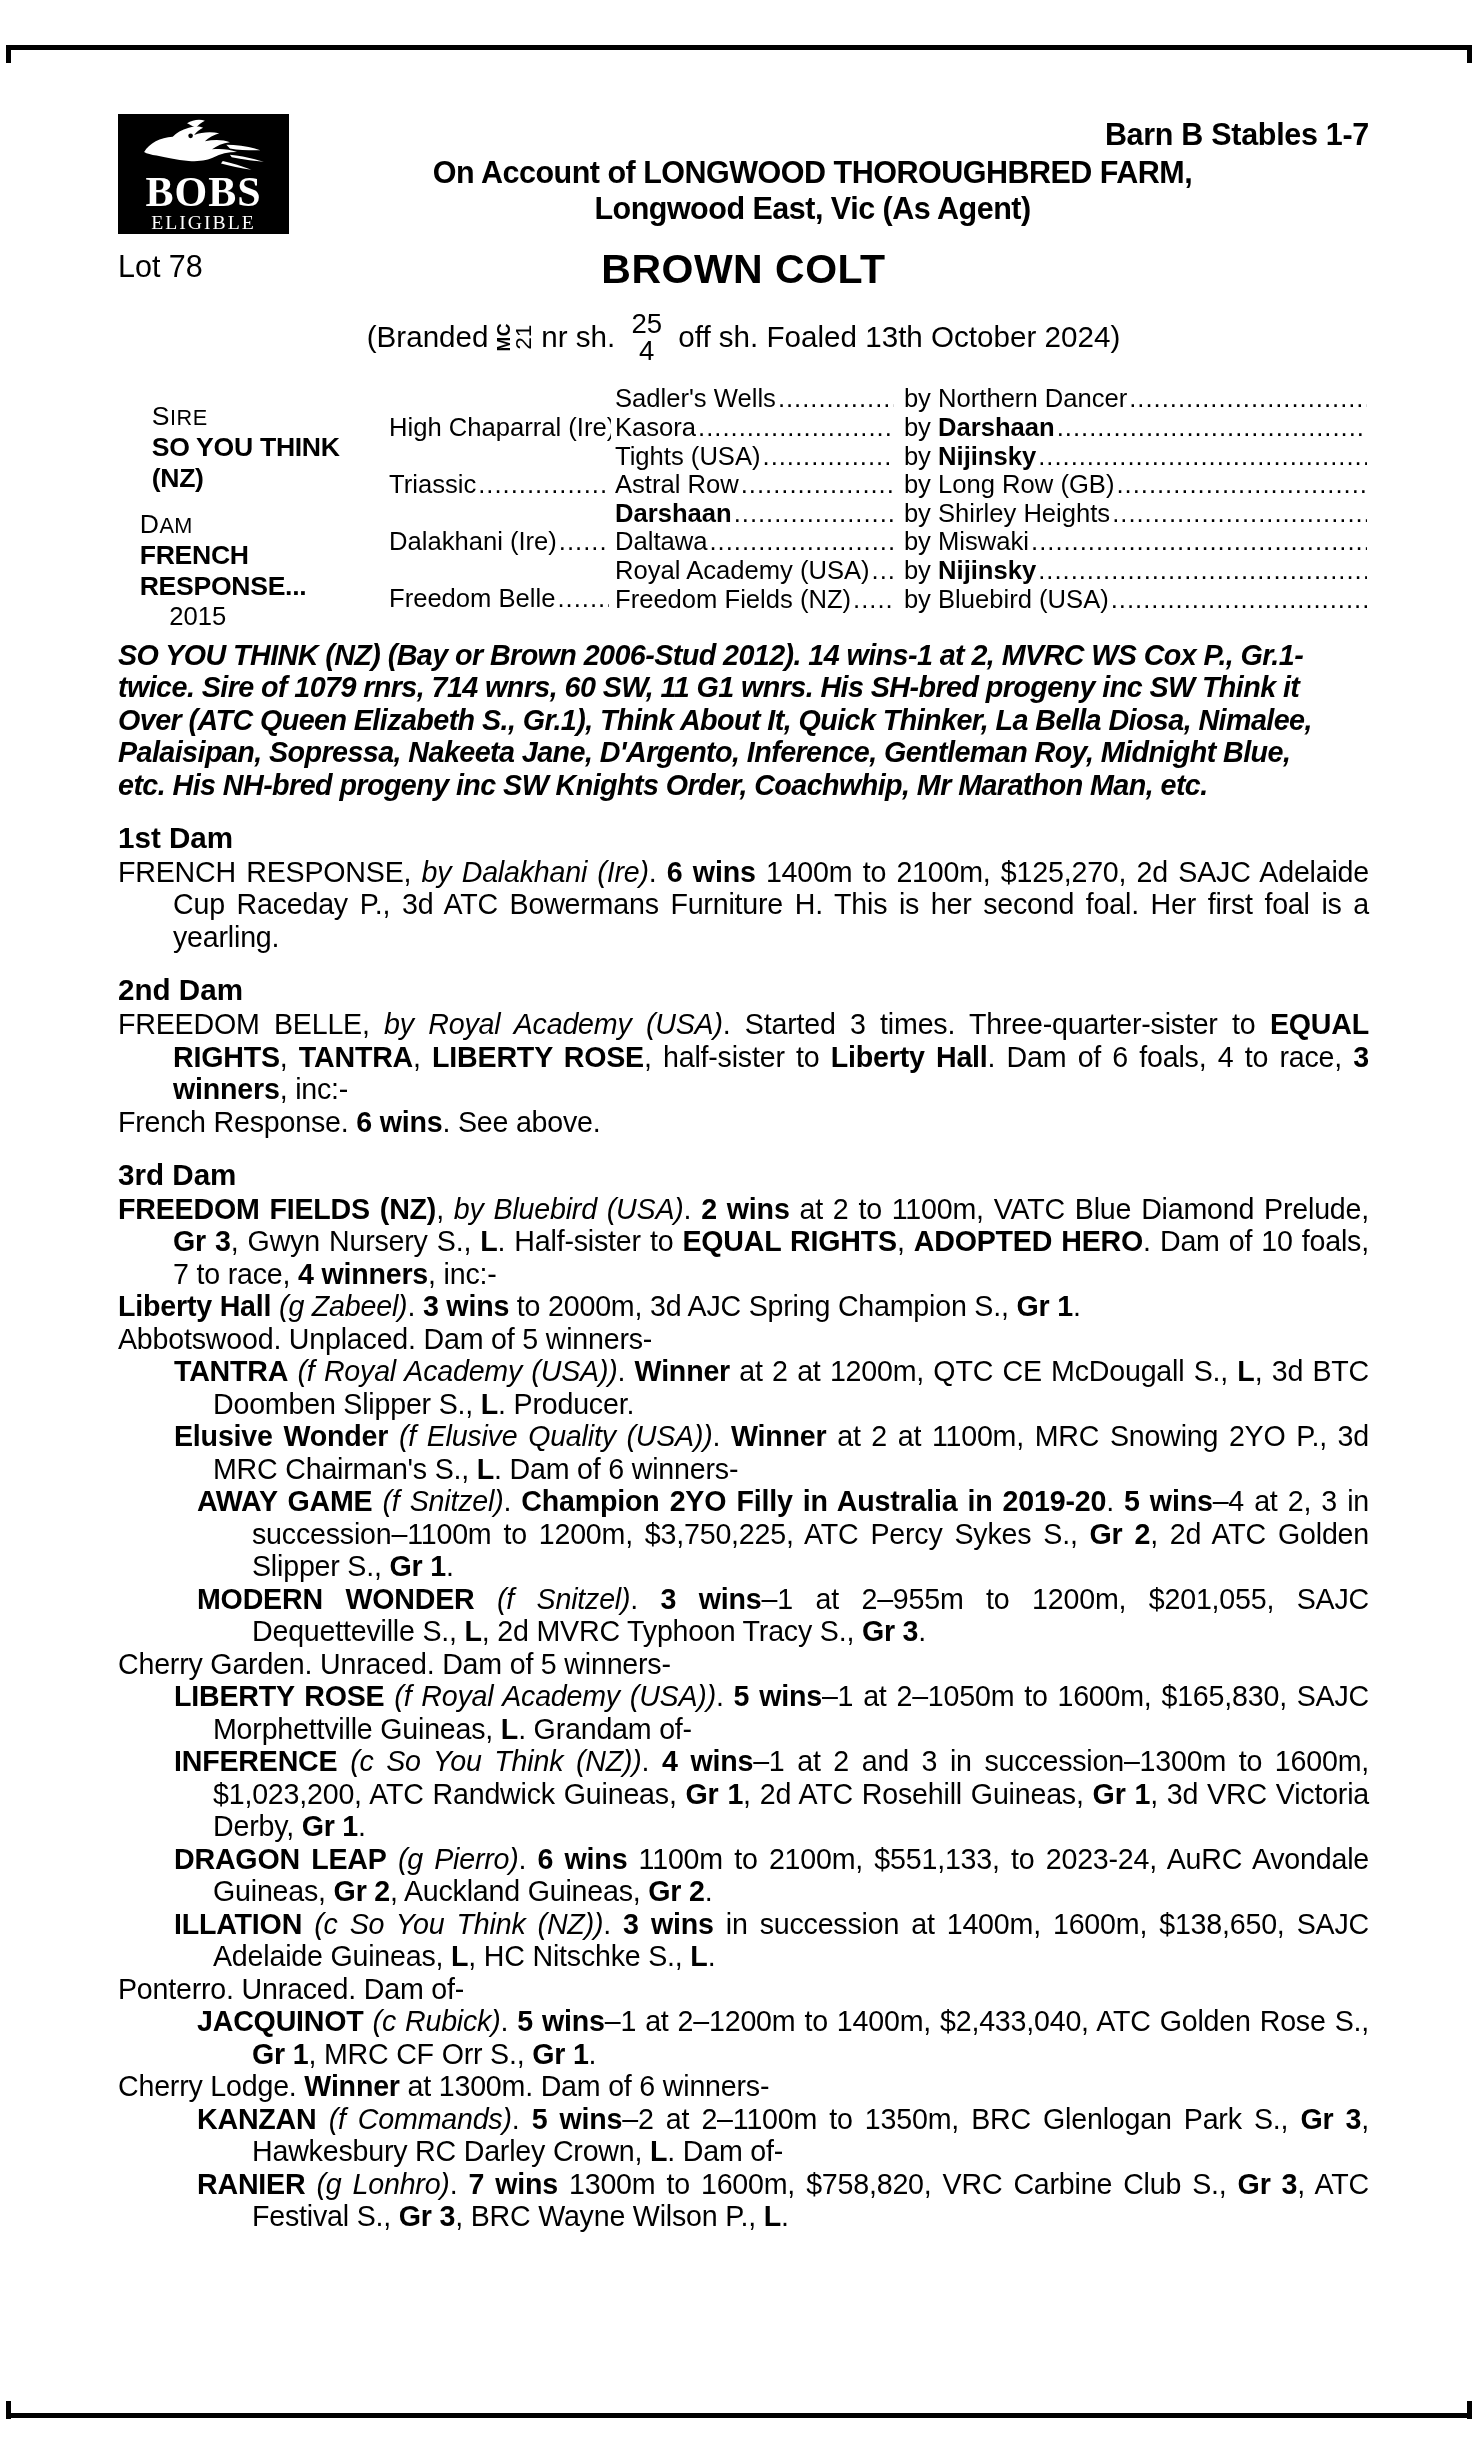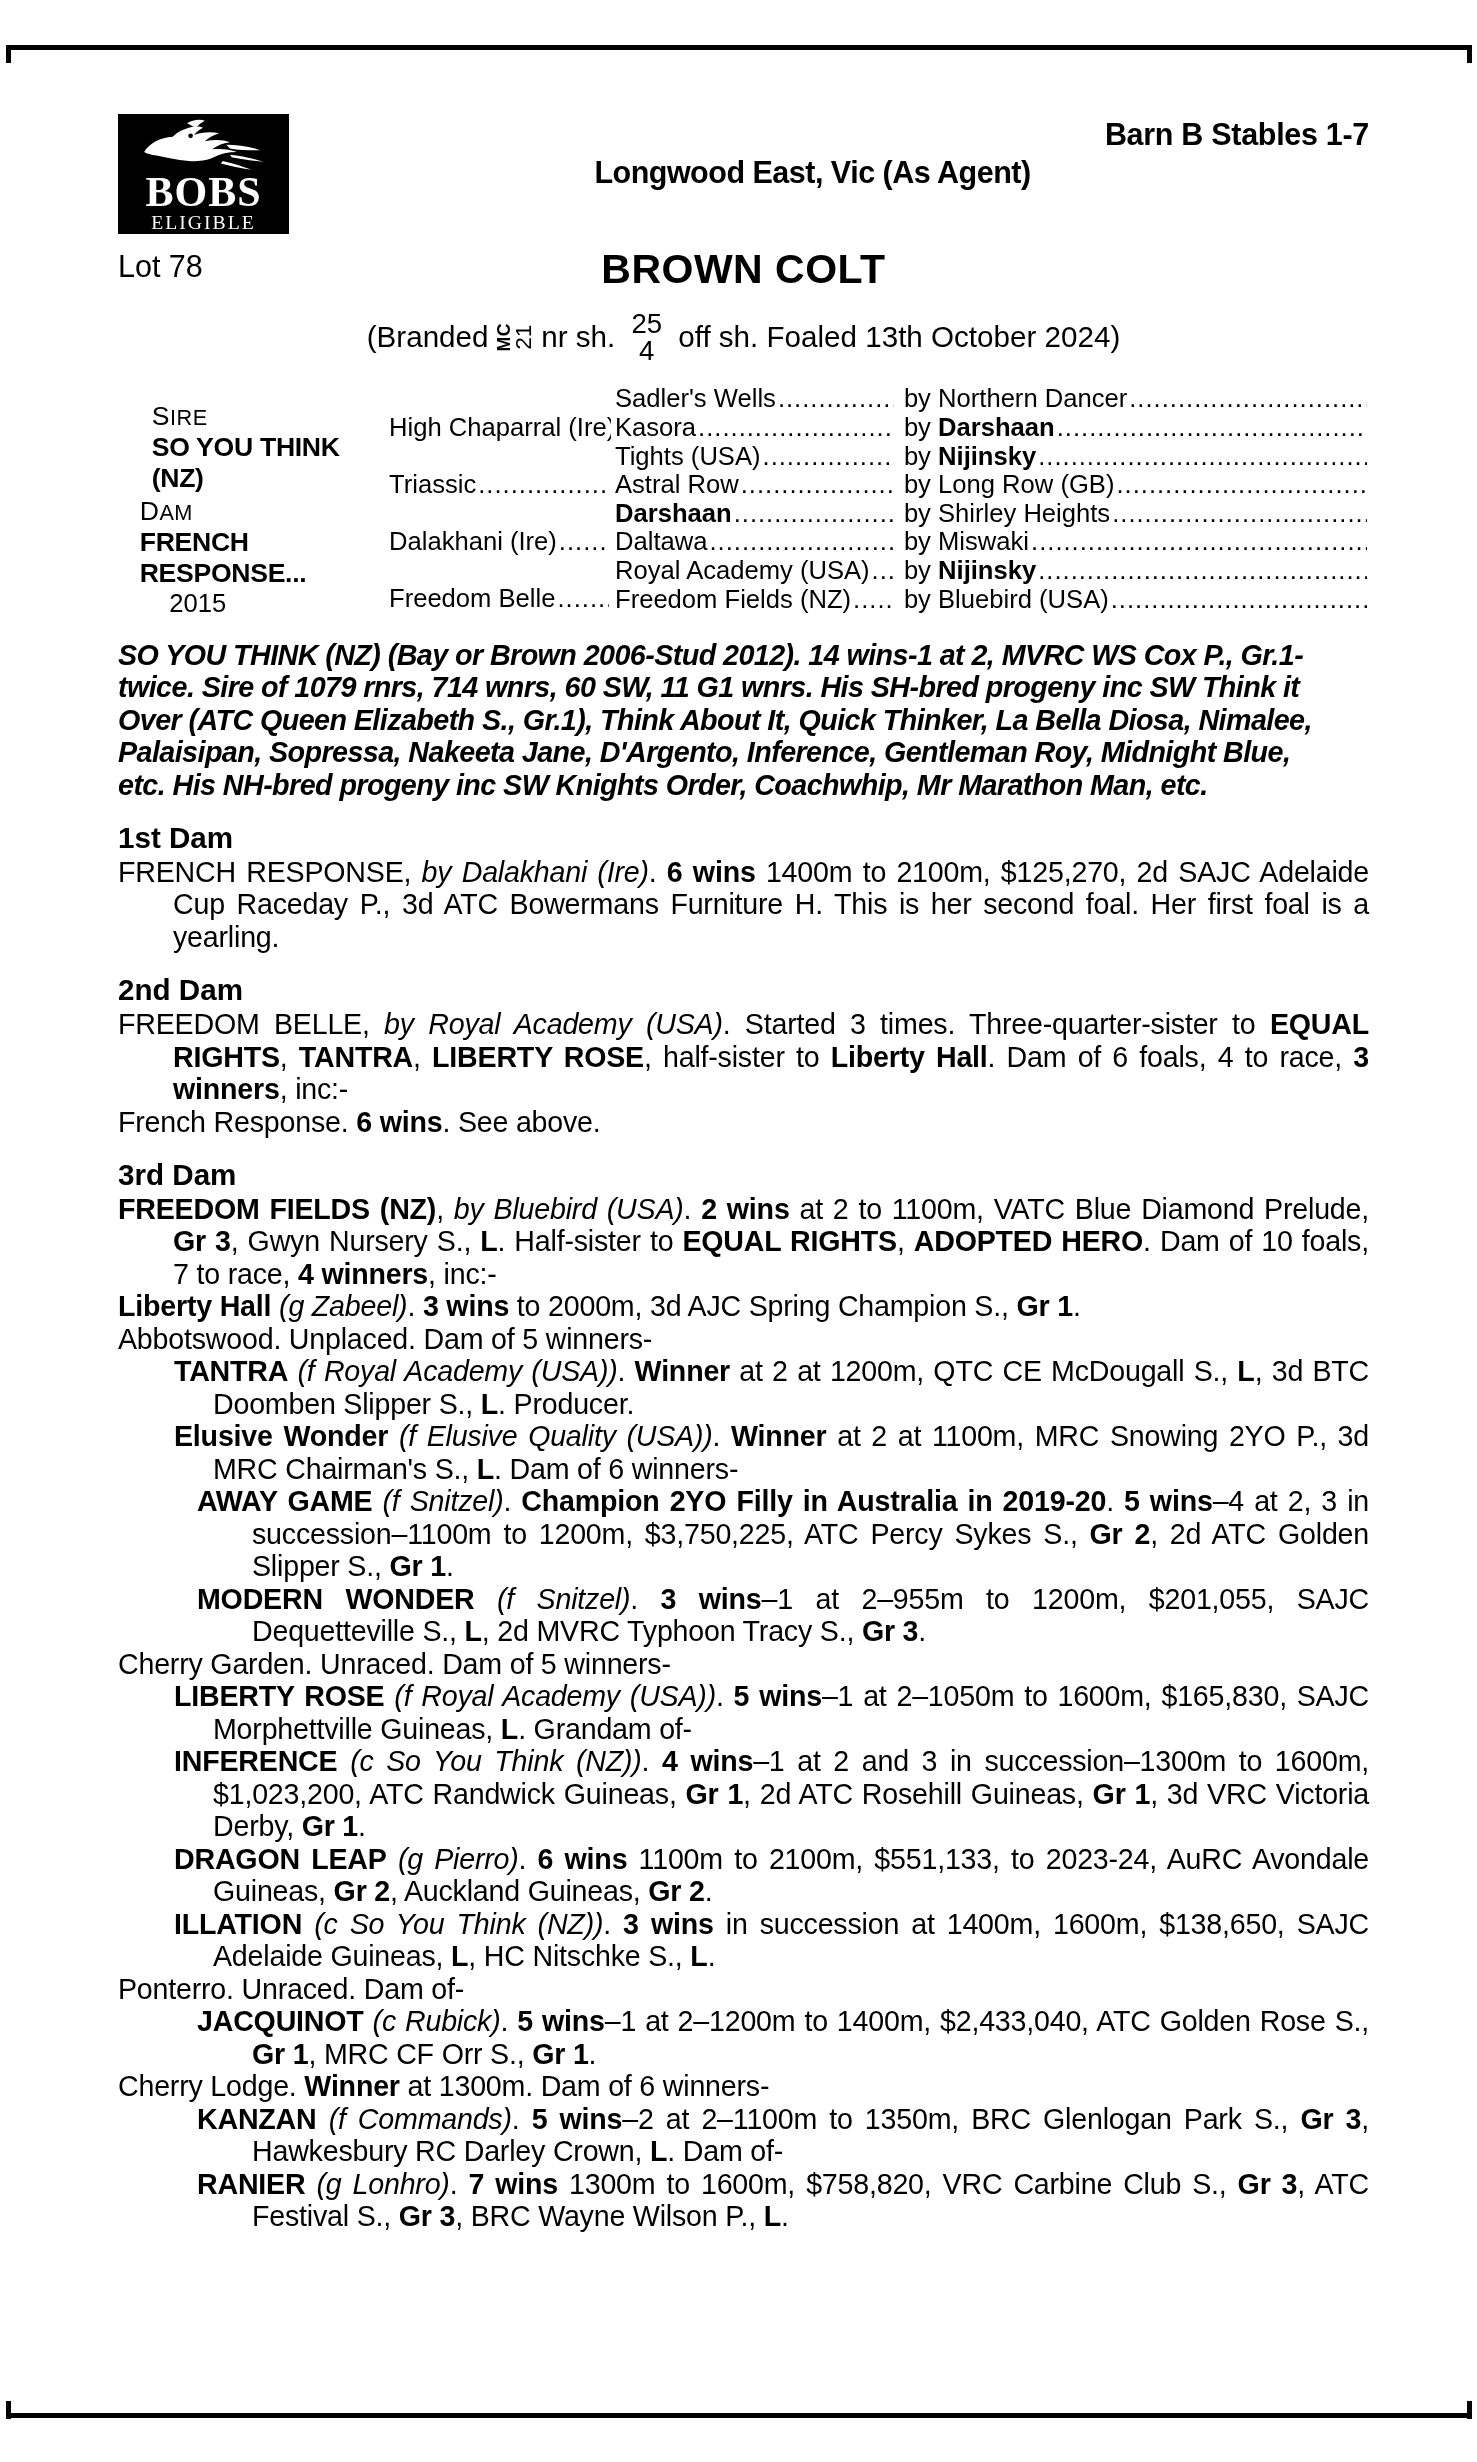--- a/index.html
+++ b/index.html
@@ -201,21 +201,21 @@
     letter-spacing: 0.5px;
   }
   .ped-label .cap { font-size: 26.6px; }
   .ped-name {
     font-weight: bold;
     font-size: 26.6px;
     letter-spacing: -0.3px;
   }
   .ped-year { font-size: 25.6px; padding-left: 29.6px; }
   .sire-group { position: absolute; top: 21.7px; left: 12px; }
-  .dam-group  { position: absolute; top: 117px; left: 0; }
+  .dam-group  { position: absolute; top: 130px; left: 0; }
 
   .ped-col2 {
     position: absolute;
     left: 271px;
     top: 0;
     width: 222px;
     font-size: 25.6px;
   }
   .ped-col2 .c2row {
     height: 57px;
@@ -310,20 +310,21 @@
           <path fill="#ffffff" d="M96 48 C106 50 118 54 128 58 C116 56 104 54 94 51 Z"></path>
           <circle fill="#000000" cx="60" cy="20" r="2.6"></circle>
         </svg>
         <div class="logo-bobs">BOBS</div>
         <div class="logo-elig">ELIGIBLE</div>
       </div>
 
       <div class="barn">Barn B Stables 1-7</div>
 
       <div class="account-lines">
+        <div>On Account of LONGWOOD THOROUGHBRED FARM,</div>
         <div>Longwood East, Vic (As Agent)</div>
       </div>
     </div>
 
     <div class="lot-row">
       <div class="lot-no">Lot 78</div>
       <div class="colt-title">BROWN COLT</div>
     </div>
 
     <div class="branded">

